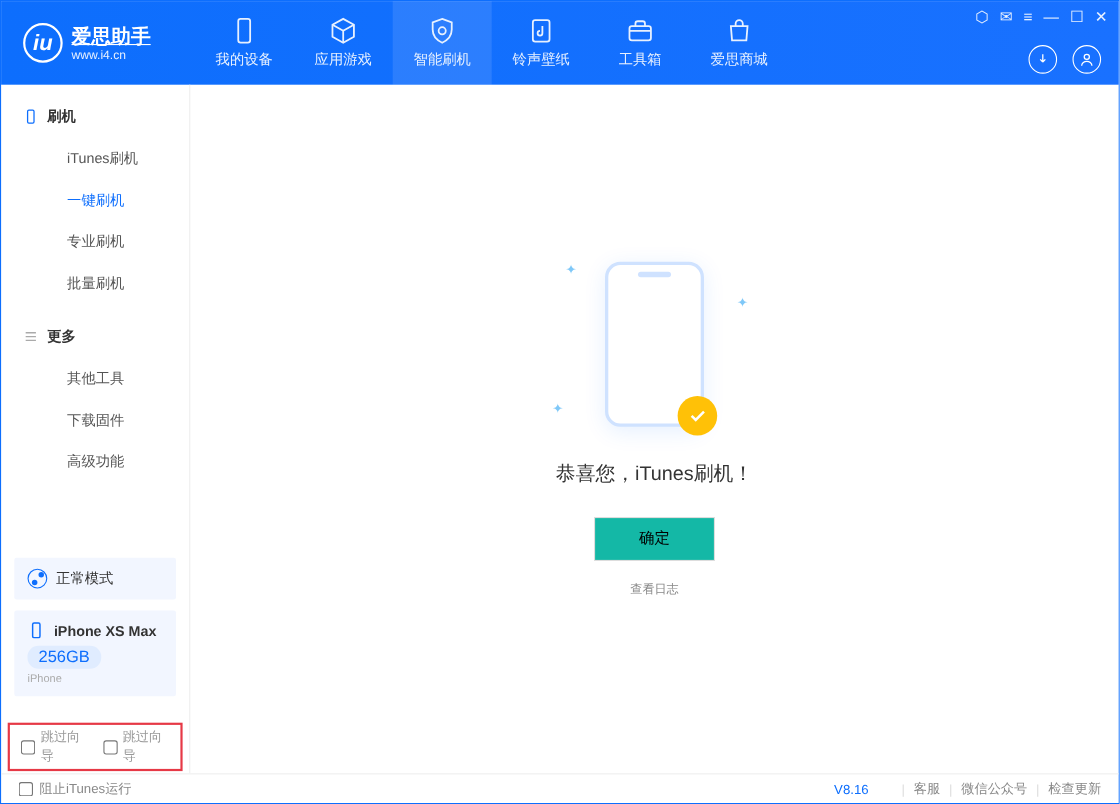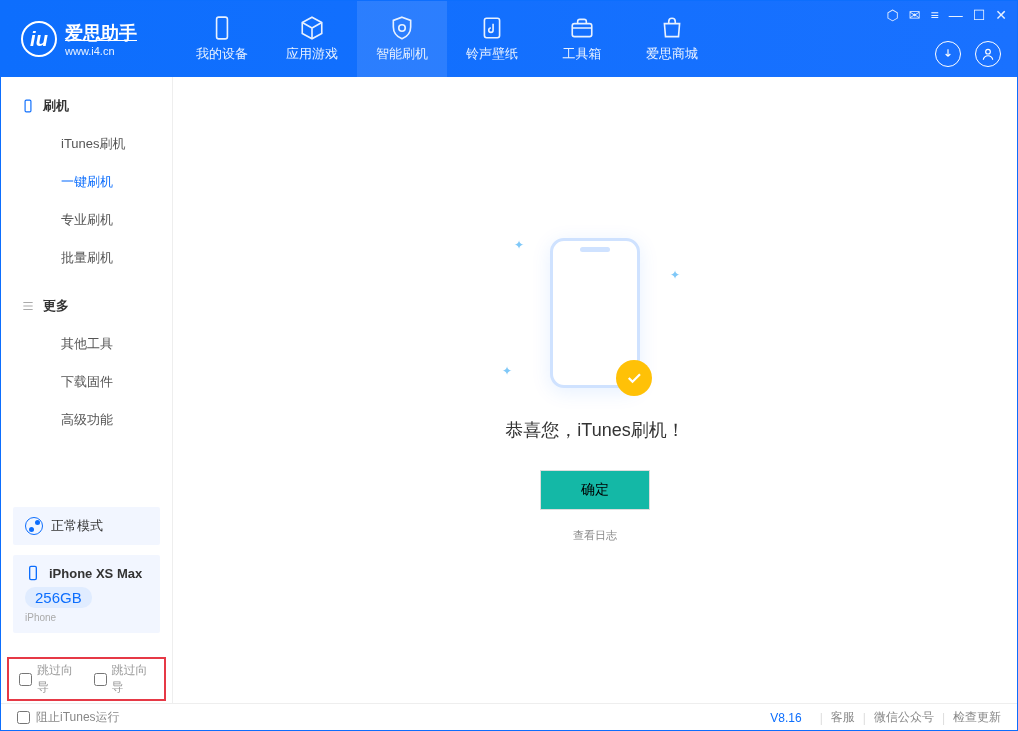--- a/index.html
+++ b/index.html
@@ -63,21 +63,21 @@
 .success-msg { font-size: 18px; color: #333; margin-bottom: 28px; }
 .confirm-btn { border: 1px solid #ddd; background: #14b8a6; padding: 10px 40px; cursor: pointer; font-size: 14px; margin-bottom: 18px; }
 .view-log { color: #888; font-size: 11px; cursor: pointer; text-decoration: none; }
 
 
 .statusbar { height: 28px; border-top: 1px solid #eee; display: flex; align-items: center; padding: 0 16px; font-size: 12px; color: #888; }
 .status-left { display: flex; align-items: center; gap: 6px; }
 .status-right { margin-left: auto; display: flex; align-items: center; gap: 8px; }
 .status-right .divider { color: #ddd; }
 .status-right a { color: #888; cursor: pointer; }
-.version { color: #0d6efd; margin-right: 10px; }
+.version { color: #0d6efd; margin-right: 22px; }
 </style>
 </head>
 <body>
 
 <div class="window">
 
   <div class="titlebar">
     <div class="logo-area">
       <div class="logo-circle">iu</div>
       <div class="logo-text">

